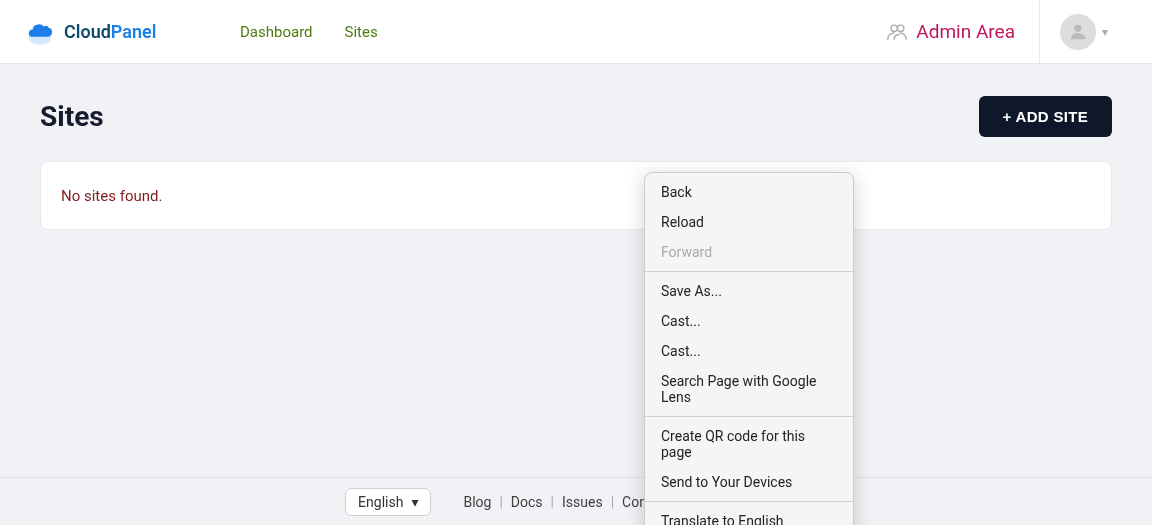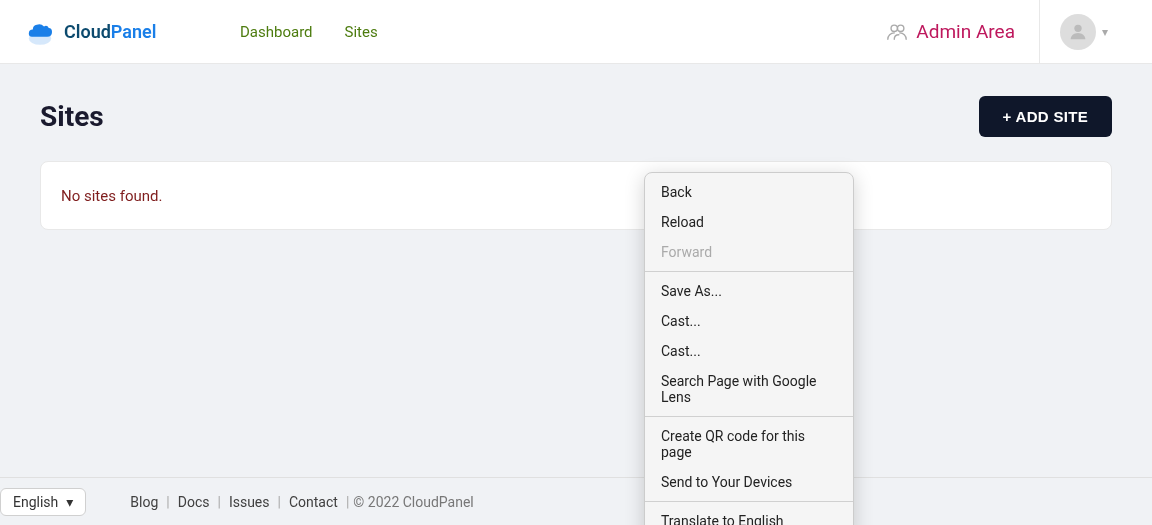--- a/index.html
+++ b/index.html
@@ -157,22 +157,22 @@
     .footer {
       position: fixed;
       bottom: 0;
       left: 0;
       right: 0;
       background: #f0f2f5;
       border-top: 1px solid #e0e0e0;
       height: 48px;
       display: flex;
       align-items: center;
-      justify-content: flex-start;
-      gap: 16px;
+      justify-content: center;
+      gap: 4px;
     }
     .footer-lang {
       display: flex;
       align-items: center;
       gap: 8px;
       border: 1px solid #d0d0d0;
       border-radius: 6px;
       background: #fff;
       padding: 5px 12px;
       font-size: 14px;

